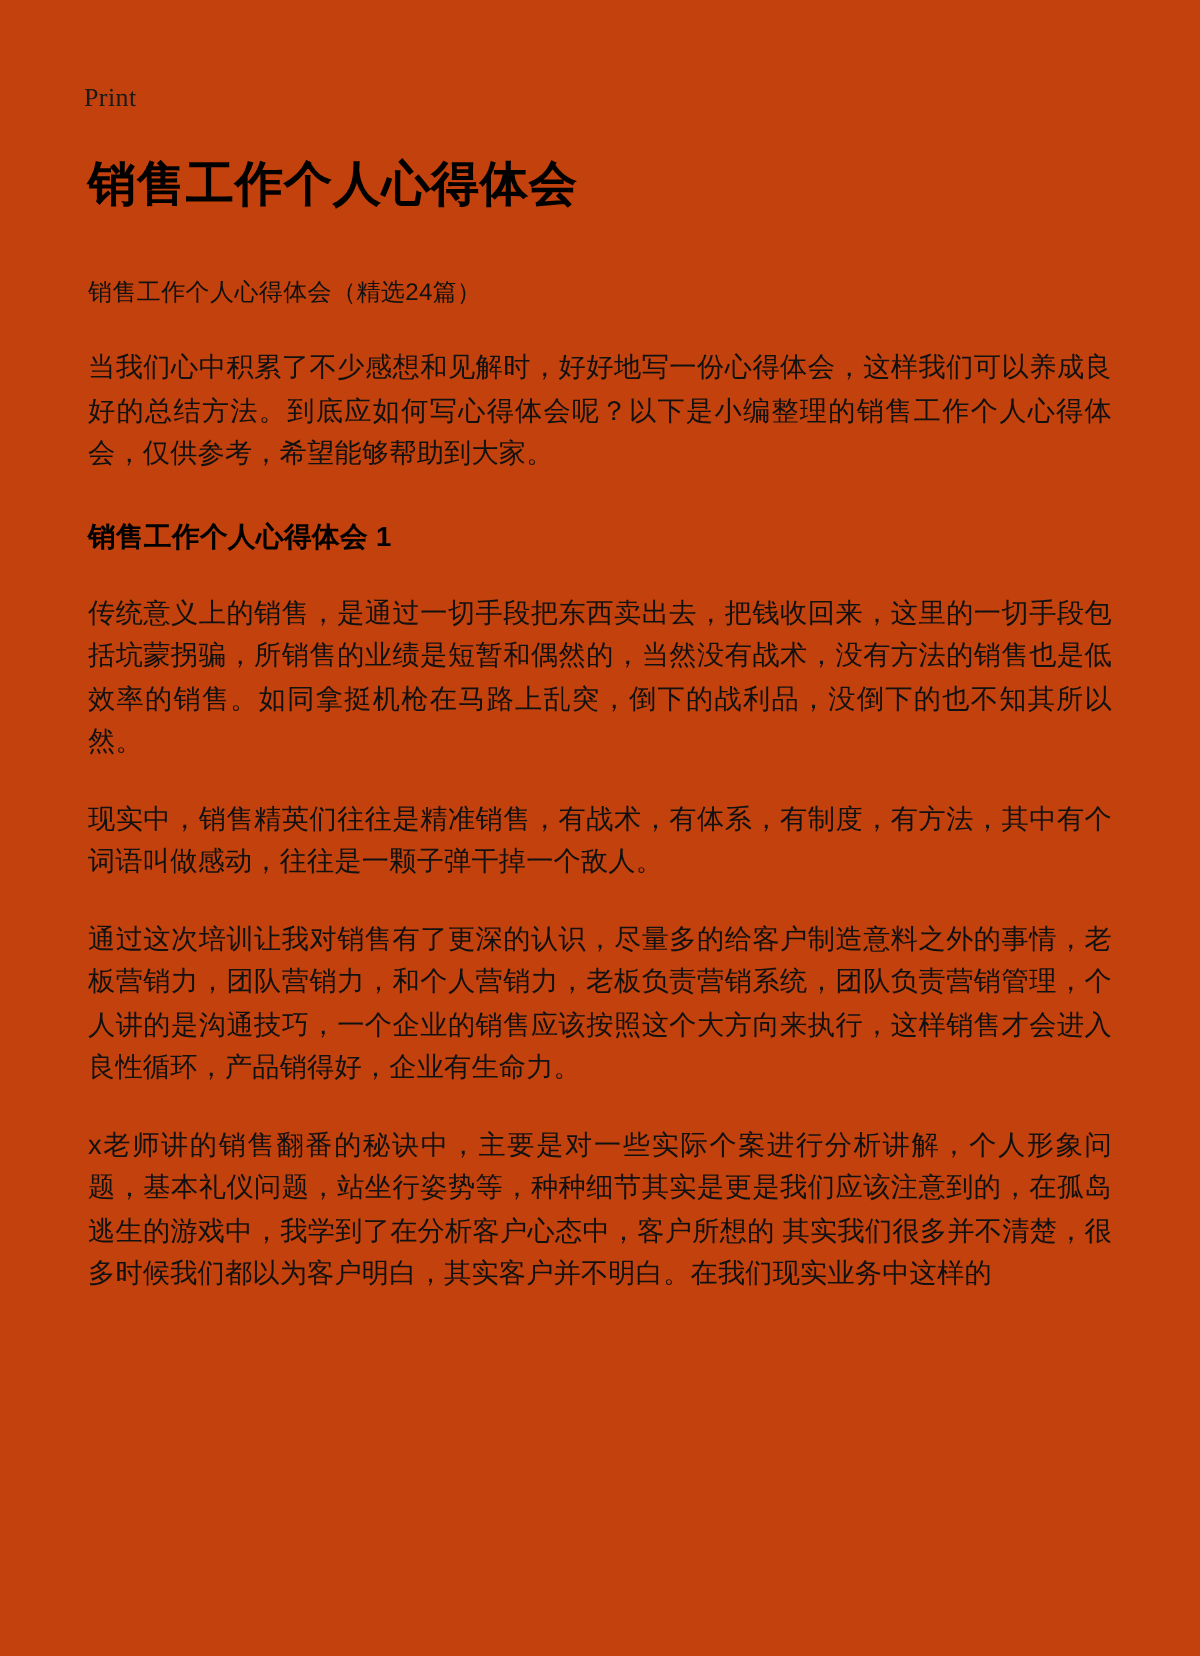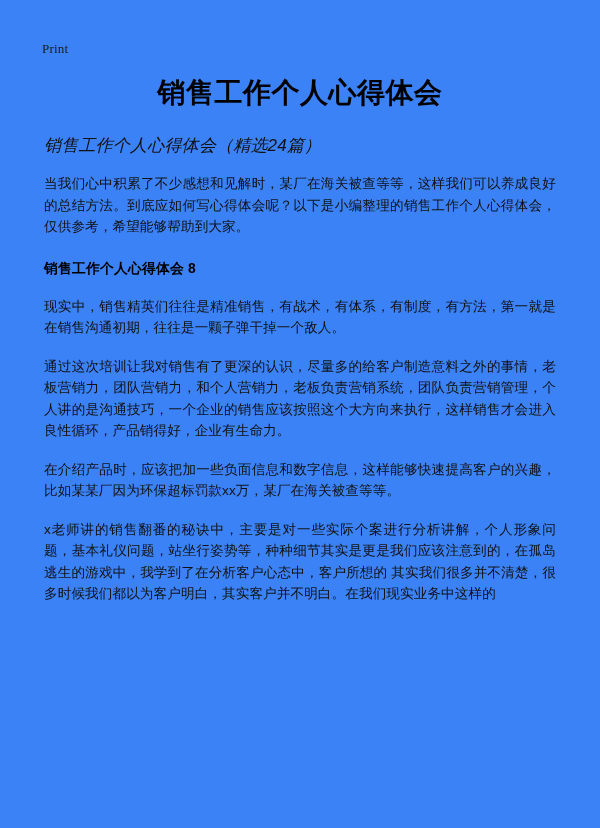--- a/index.html
+++ b/index.html
@@ -12,21 +12,21 @@
     height: 828px;
     overflow: hidden;
     font-family: "Liberation Sans", "DejaVu Sans", sans-serif;
     color: #000000;
     -webkit-font-smoothing: none;
   }
   .page {
     position: relative;
     width: 600px;
     height: 828px;
-    background: #3b82f6;
+    background: #c2410c;
     box-sizing: border-box;
   }
   .print-link {
     position: absolute;
     left: 42px;
     top: 41px;
     font-family: "Liberation Serif", "DejaVu Serif", serif;
     font-size: 13px;
     line-height: 15px;
     color: #1a1a1a;
@@ -34,36 +34,34 @@
     cursor: pointer;
     text-decoration: none;
   }
   .content {
     position: absolute;
     left: 44px;
     top: 70px;
     width: 512px;
   }
   .doc-title {
-    font-size: 28px;
+    font-size: 24px;
     font-weight: bold;
-    text-align: center;
     line-height: 30px;
     margin: 0 0 0 0;
     padding-top: 8px;
     letter-spacing: 0.5px;
     color: #000;
   }
   .subtitle {
-    font-size: 17px;
+    font-size: 12px;
     line-height: 20px;
     margin: 28px 0 0 0;
     color: #111;
     letter-spacing: 0.2px;
-    font-style: italic;
   }
   .para {
     font-size: 13.6px;
     line-height: 21.5px;
     margin: 17px 0 0 0;
     color: #111;
     text-align: justify;
     text-justify: inter-ideograph;
     letter-spacing: 0.1px;
   }
@@ -82,23 +80,23 @@
 <div class="page">
 
   <a class="print-link" href="#">Print</a>
 
   <div class="content">
 
     <h1 class="doc-title">销售工作个人心得体会</h1>
 
     <p class="subtitle">销售工作个人心得体会（精选24篇）</p>
 
-    <p class="para">当我们心中积累了不少感想和见解时，某厂在海关被查等等，这样我们可以养成良好的总结方法。到底应如何写心得体会呢？以下是小编整理的销售工作个人心得体会，仅供参考，希望能够帮助到大家。</p>
+    <p class="para">当我们心中积累了不少感想和见解时，好好地写一份心得体会，这样我们可以养成良好的总结方法。到底应如何写心得体会呢？以下是小编整理的销售工作个人心得体会，仅供参考，希望能够帮助到大家。</p>
 
-    <h2 class="section-heading">销售工作个人心得体会 8</h2>
+    <h2 class="section-heading">销售工作个人心得体会 1</h2>
 
-    <p class="para">现实中，销售精英们往往是精准销售，有战术，有体系，有制度，有方法，第一就是在销售沟通初期，往往是一颗子弹干掉一个敌人。</p>
+    <p class="para">传统意义上的销售，是通过一切手段把东西卖出去，把钱收回来，这里的一切手段包括坑蒙拐骗，所销售的业绩是短暂和偶然的，当然没有战术，没有方法的销售也是低效率的销售。如同拿挺机枪在马路上乱突，倒下的战利品，没倒下的也不知其所以然。</p>
+    <p class="para">现实中，销售精英们往往是精准销售，有战术，有体系，有制度，有方法，其中有个词语叫做感动，往往是一颗子弹干掉一个敌人。</p>
     <p class="para">通过这次培训让我对销售有了更深的认识，尽量多的给客户制造意料之外的事情，老板营销力，团队营销力，和个人营销力，老板负责营销系统，团队负责营销管理，个人讲的是沟通技巧，一个企业的销售应该按照这个大方向来执行，这样销售才会进入良性循环，产品销得好，企业有生命力。</p>
-    <p class="para">在介绍产品时，应该把加一些负面信息和数字信息，这样能够快速提高客户的兴趣，比如某某厂因为环保超标罚款xx万，某厂在海关被查等等。</p>
     <p class="para">x老师讲的销售翻番的秘诀中，主要是对一些实际个案进行分析讲解，个人形象问题，基本礼仪问题，站坐行姿势等，种种细节其实是更是我们应该注意到的，在孤岛逃生的游戏中，我学到了在分析客户心态中，客户所想的 其实我们很多并不清楚，很多时候我们都以为客户明白，其实客户并不明白。在我们现实业务中这样的</p>
 
   </div>
 </div>
 
 </body></html>

